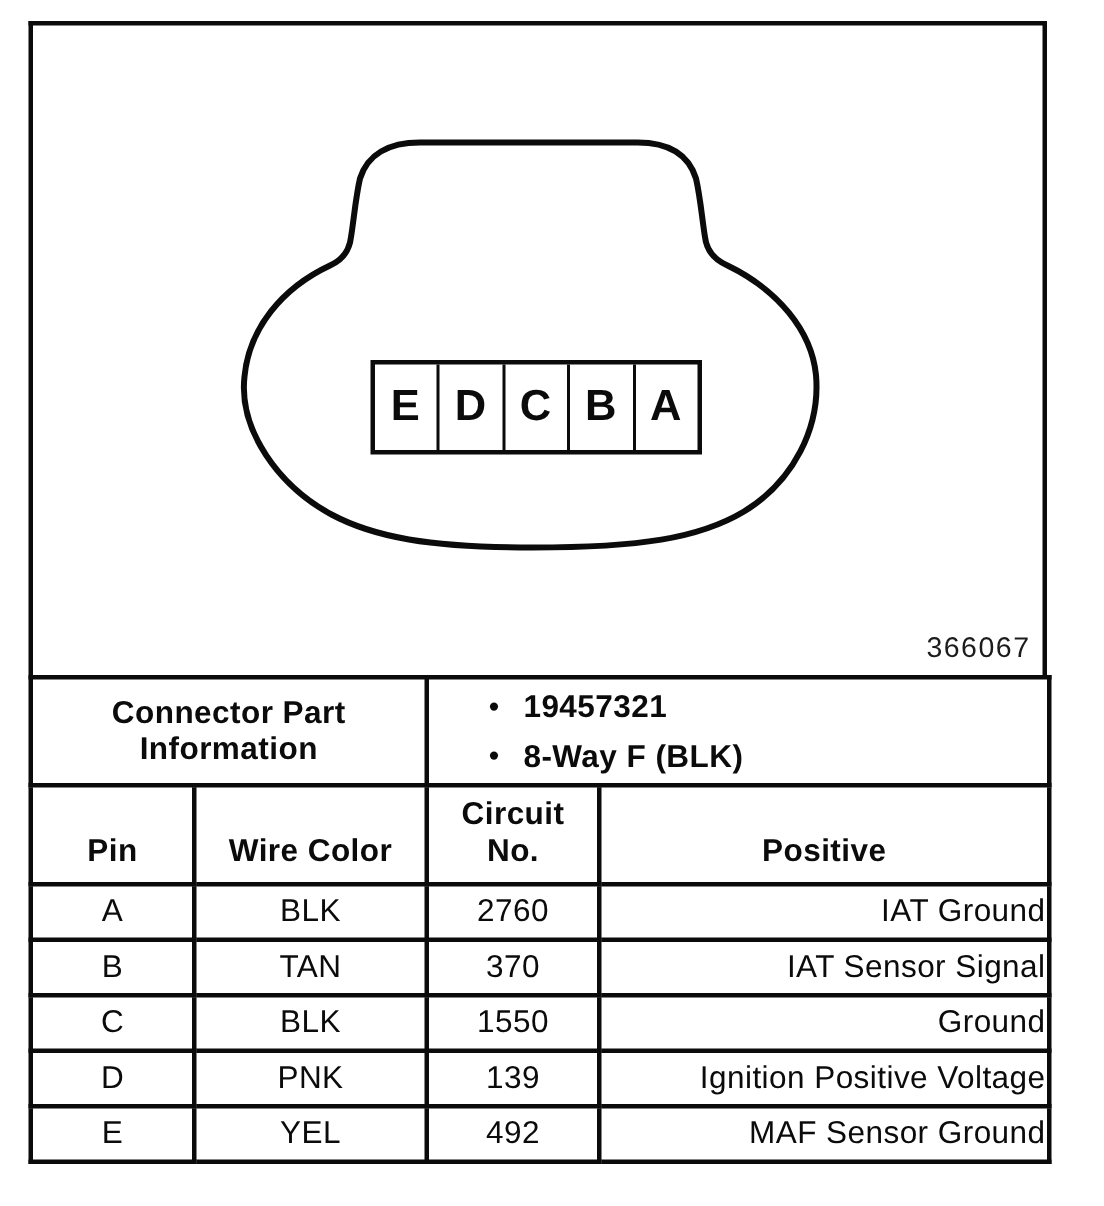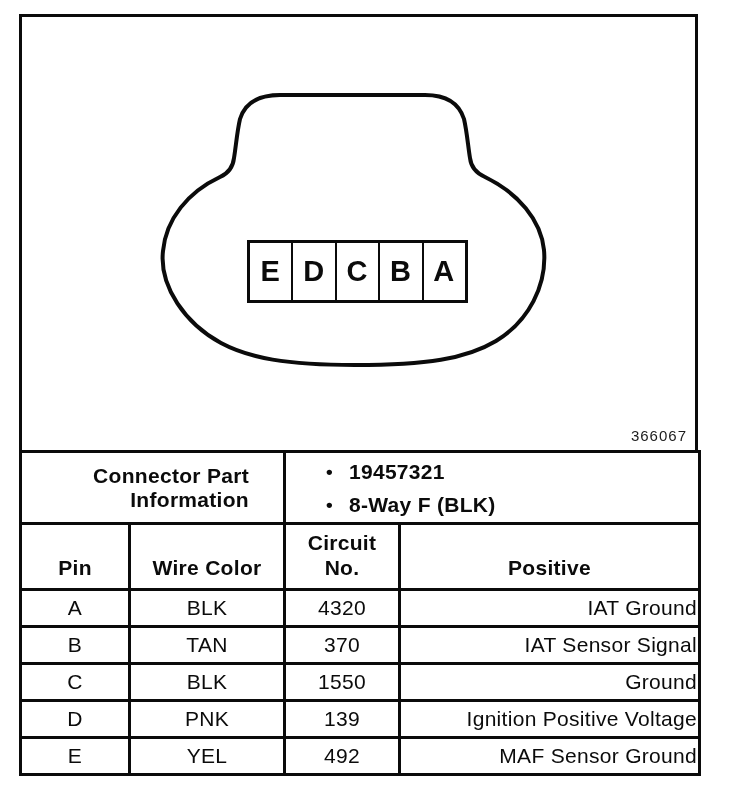--- a/index.html
+++ b/index.html
@@ -16,33 +16,33 @@
   .pin-strip{
     position:absolute;left:225px;top:223px;width:215px;height:57px;
     display:flex;border:3px solid #0b0b0b;background:#ffffff;box-sizing:content-box;
   }
   .pin-cell{
     flex:1;display:flex;align-items:center;justify-content:center;
     font-size:29px;font-weight:600;letter-spacing:1px;border-left:2px solid #0b0b0b;
   }
   .pin-cell:first-child{border-left:none;}
   .fig-num{
-    position:absolute;right:8px;bottom:6px;font-size:15px;color:#1c1c1c;letter-spacing:1px;
+    position:absolute;right:8px;bottom:6px;font-size:19px;color:#1c1c1c;letter-spacing:1px;
   }
   table.pinout{
     width:679px;border-collapse:collapse;table-layout:fixed;background:#ffffff;
   }
   table.pinout td,table.pinout th{
     border:3px solid #0b0b0b;font-size:21px;letter-spacing:0.3px;overflow:hidden;
   }
   .row-partinfo{height:72px;}
   .row-headers{height:66px;}
   .row-data{height:37px;}
   td.part-info-label{
-    text-align:right;font-weight:700;padding:0 34px;line-height:24px;vertical-align:middle;
+    text-align:center;font-weight:700;padding:0 34px;line-height:24px;vertical-align:middle;
   }
   td.part-info-list{vertical-align:middle;padding-left:40px;font-weight:700;}
   .bullet-item{display:flex;align-items:center;line-height:33px;}
   .bullet-glyph{margin-right:16px;font-size:19px;}
   th.colhead{font-weight:700;vertical-align:bottom;padding:0 10px 8px 10px;line-height:25px;}
   td.c-pin,td.c-wire,td.c-circuit{text-align:center;vertical-align:middle;}
   td.c-func{text-align:right;vertical-align:middle;padding-left:12px;}
 </style>
 </head>
 <body>
@@ -102,21 +102,21 @@
       </tr>
       <tr class="row-headers">
         <th class="colhead">Pin</th>
         <th class="colhead">Wire Color</th>
         <th class="colhead">Circuit No.</th>
         <th class="colhead">Positive</th>
       </tr>
       <tr class="row-data">
         <td class="c-pin">A</td>
         <td class="c-wire">BLK</td>
-        <td class="c-circuit">4320</td>
+        <td class="c-circuit">2760</td>
         <td class="c-func">IAT Ground</td>
       </tr>
       <tr class="row-data">
         <td class="c-pin">B</td>
         <td class="c-wire">TAN</td>
         <td class="c-circuit">370</td>
         <td class="c-func">IAT Sensor Signal</td>
       </tr>
       <tr class="row-data">
         <td class="c-pin">C</td>

